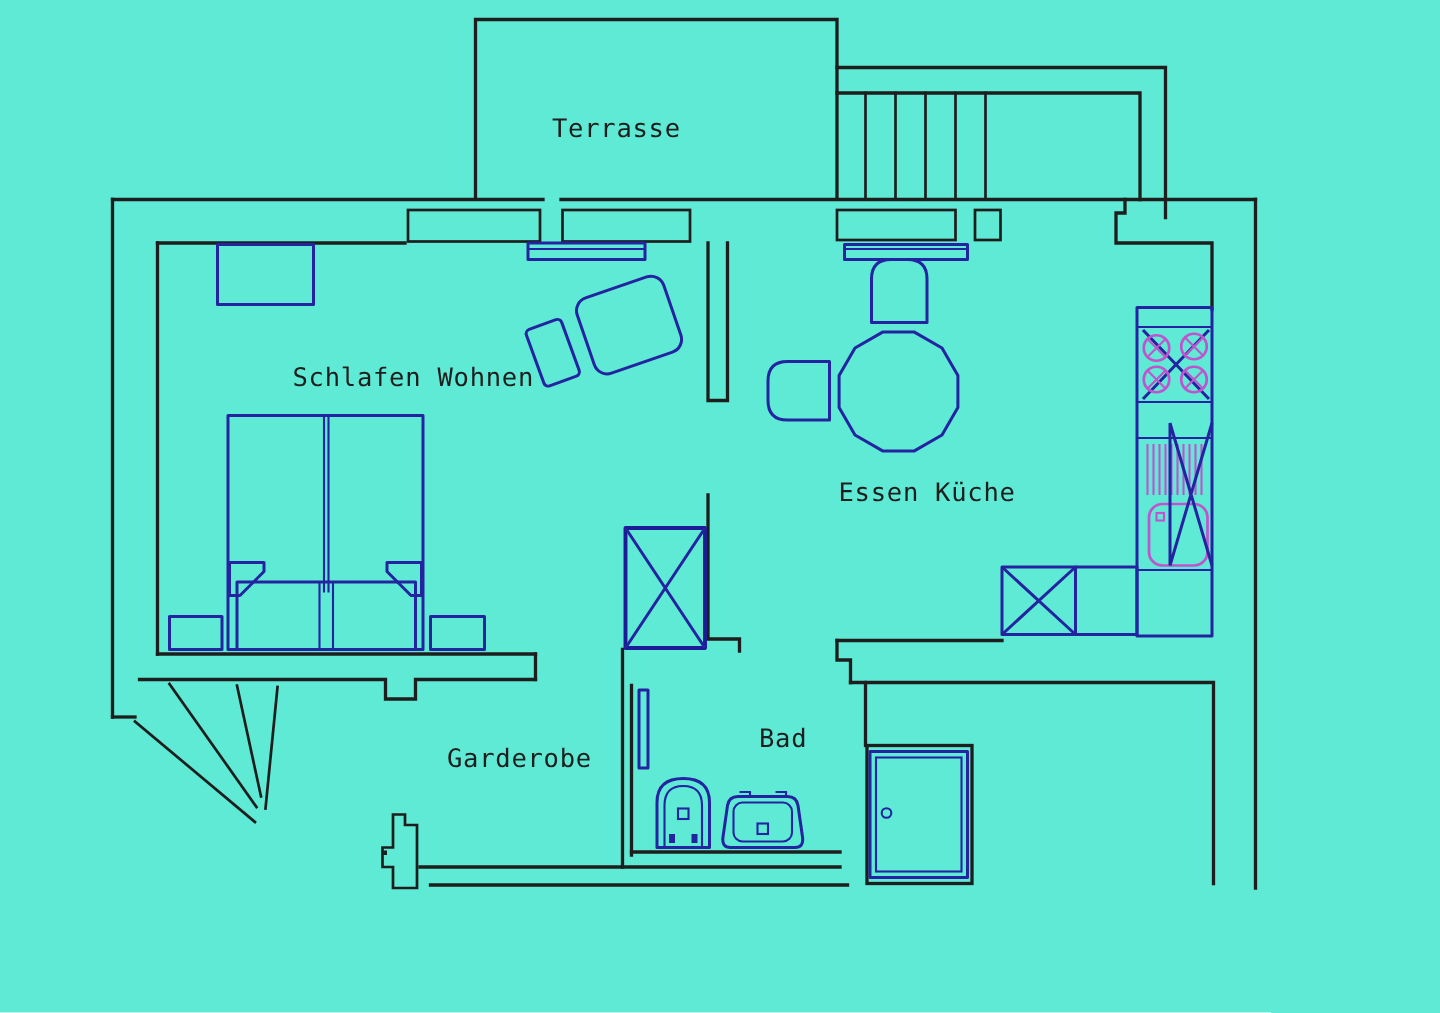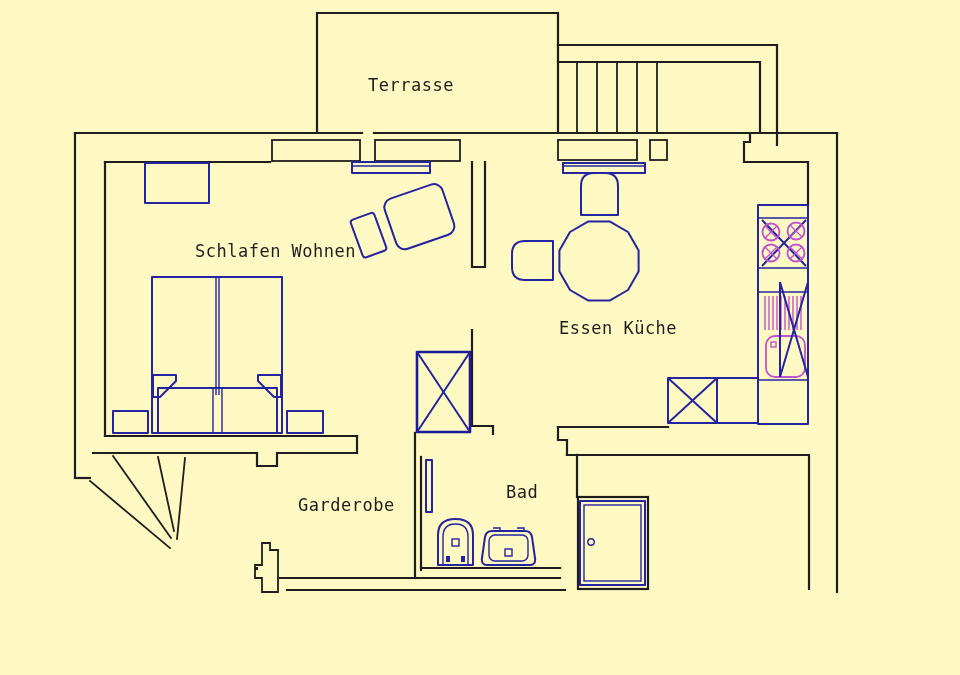--- a/index.html
+++ b/index.html
@@ -1,16 +1,16 @@
 <!DOCTYPE html>
 <html><head>
 <meta charset="utf-8">
 <style>
   html,body{margin:0;padding:0;background:#ffffff;}
-  .stage{position:relative;width:960px;height:675px;background:#fef9c3;overflow:hidden;}
+  .stage{position:relative;width:960px;height:675px;background:#5eead4;overflow:hidden;}
   svg{display:block;}
   .wall{stroke:#1e1e1e;stroke-width:2.2;fill:none;stroke-linecap:square;}
   .wall-thin{stroke:#1e1e1e;stroke-width:1.8;fill:none;stroke-linecap:square;}
   .furn{stroke:#2424a0;stroke-width:2;fill:none;stroke-linejoin:round;}
   .furn-thick{stroke:#1c1c96;stroke-width:2.6;fill:none;stroke-linejoin:round;}
   .furn-thin{stroke:#2424a0;stroke-width:1.4;fill:none;}
   .fix{stroke:#c153cf;stroke-width:1.8;fill:none;stroke-linejoin:round;}
   .fix-thin{stroke:#c153cf;stroke-width:1.4;fill:none;}
   .lbl{font-family:"DejaVu Sans Mono","Liberation Mono",monospace;font-size:17px;
        letter-spacing:0.5px;fill:#1e1e1e;}

